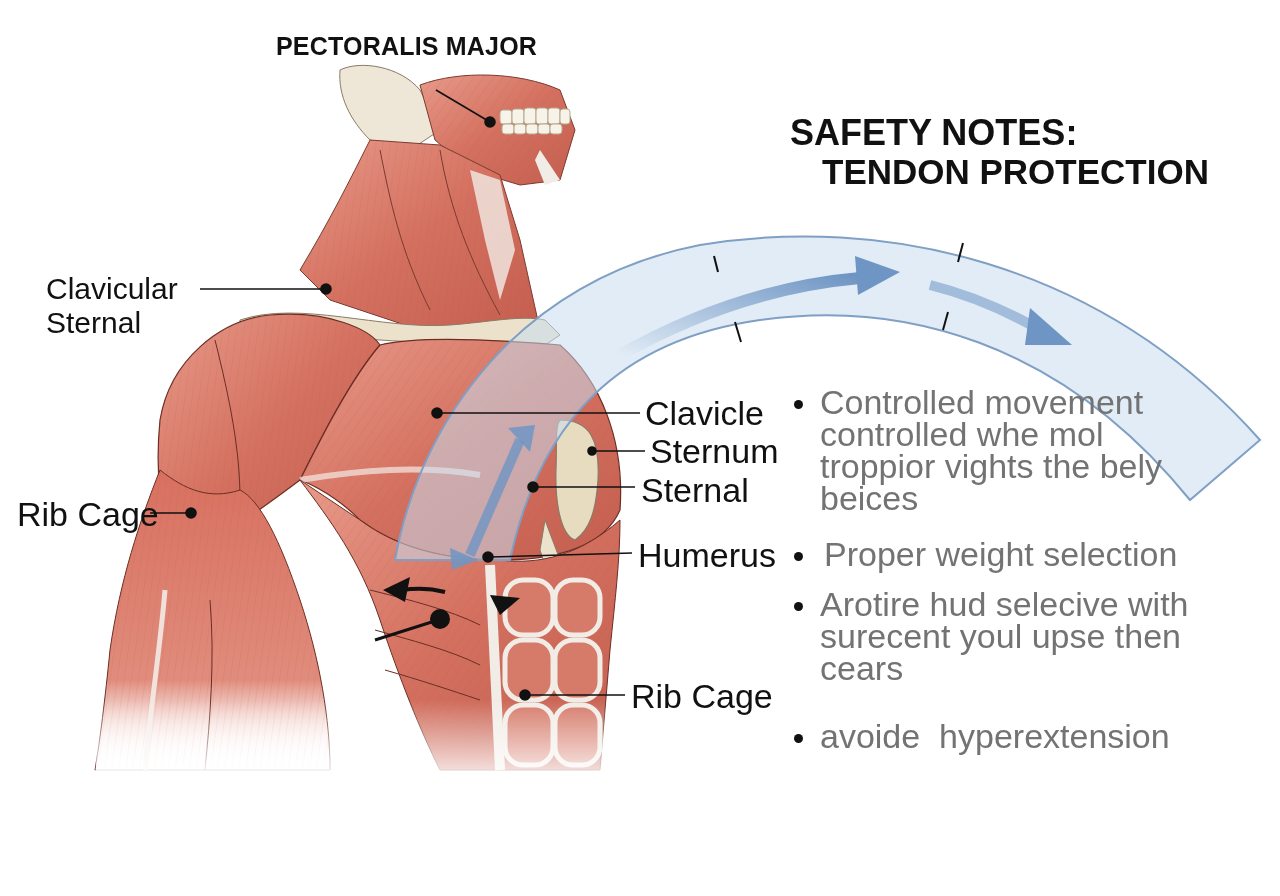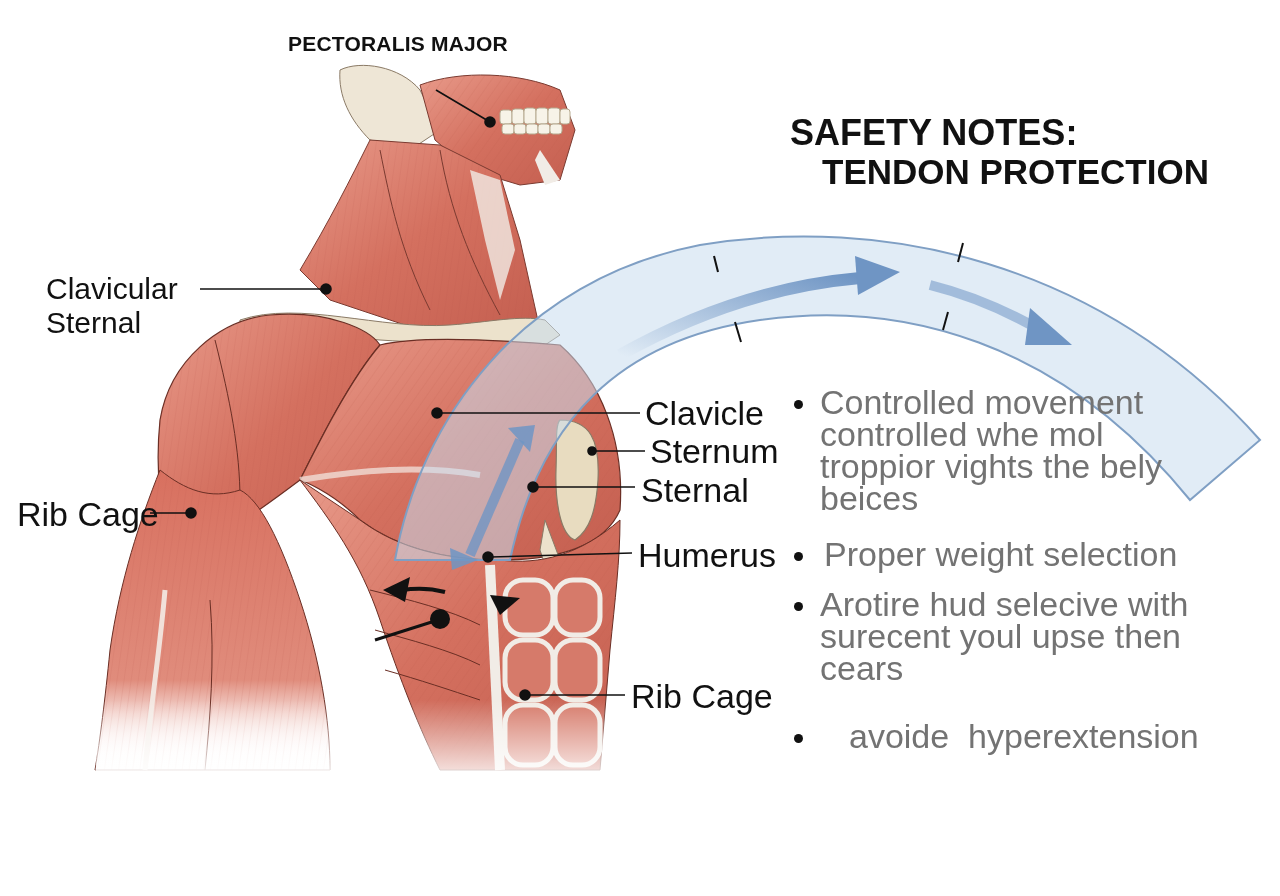--- a/index.html
+++ b/index.html
@@ -4,21 +4,21 @@
   <style>
     html, body { margin: 0; padding: 0; }
     body {
       width: 1280px; height: 896px; overflow: hidden;
       background: #ffffff; position: relative;
       font-family: "Liberation Sans", "DejaVu Sans", sans-serif;
       color: #111111;
     }
     #scene { position: absolute; left: 0; top: 0; width: 1280px; height: 896px; }
     .txt { position: absolute; white-space: nowrap; color: #111; }
-    .top-label { left: 288px; top: 32px; font-size: 21px; font-weight: 700; letter-spacing: 0.2px; }
+    .top-label { left: 276px; top: 32px; font-size: 25px; font-weight: 700; letter-spacing: 0.2px; }
     .title-1 { left: 790px; top: 112px; font-size: 36px; font-weight: 700; }
     .title-2 { left: 822px; top: 152px; font-size: 35px; font-weight: 700; }
     .lbl { font-size: 30px; line-height: 34px; }
     .lbl-sm { font-size: 34px; line-height: 34px; }
     .notes { position: absolute; left: 790px; top: 386px; width: 470px; }
     .note { position: relative; padding-left: 30px; font-size: 34px; line-height: 32px; color: #737373; margin: 0; }
     .note .bullet {
       position: absolute; left: 4px; top: 14px; width: 9px; height: 9px;
       border-radius: 50%; background: #111;
     }
@@ -214,15 +214,15 @@
     <span class="l" style="padding-left:4px;">Proper weight selection</span>
   </div>
   <div class="note note-3">
     <span class="bullet"></span>
     <span class="l">Arotire hud selecive with</span>
     <span class="l">surecent youl upse then</span>
     <span class="l">cears</span>
   </div>
   <div class="note note-4">
     <span class="bullet"></span>
-    <span class="l" style="white-space:pre;margin-left:29px;">avoide  hyperextension</span>
+    <span class="l" style="white-space:pre;">avoide  hyperextension</span>
   </div>
 </div>
 
 </body></html>

